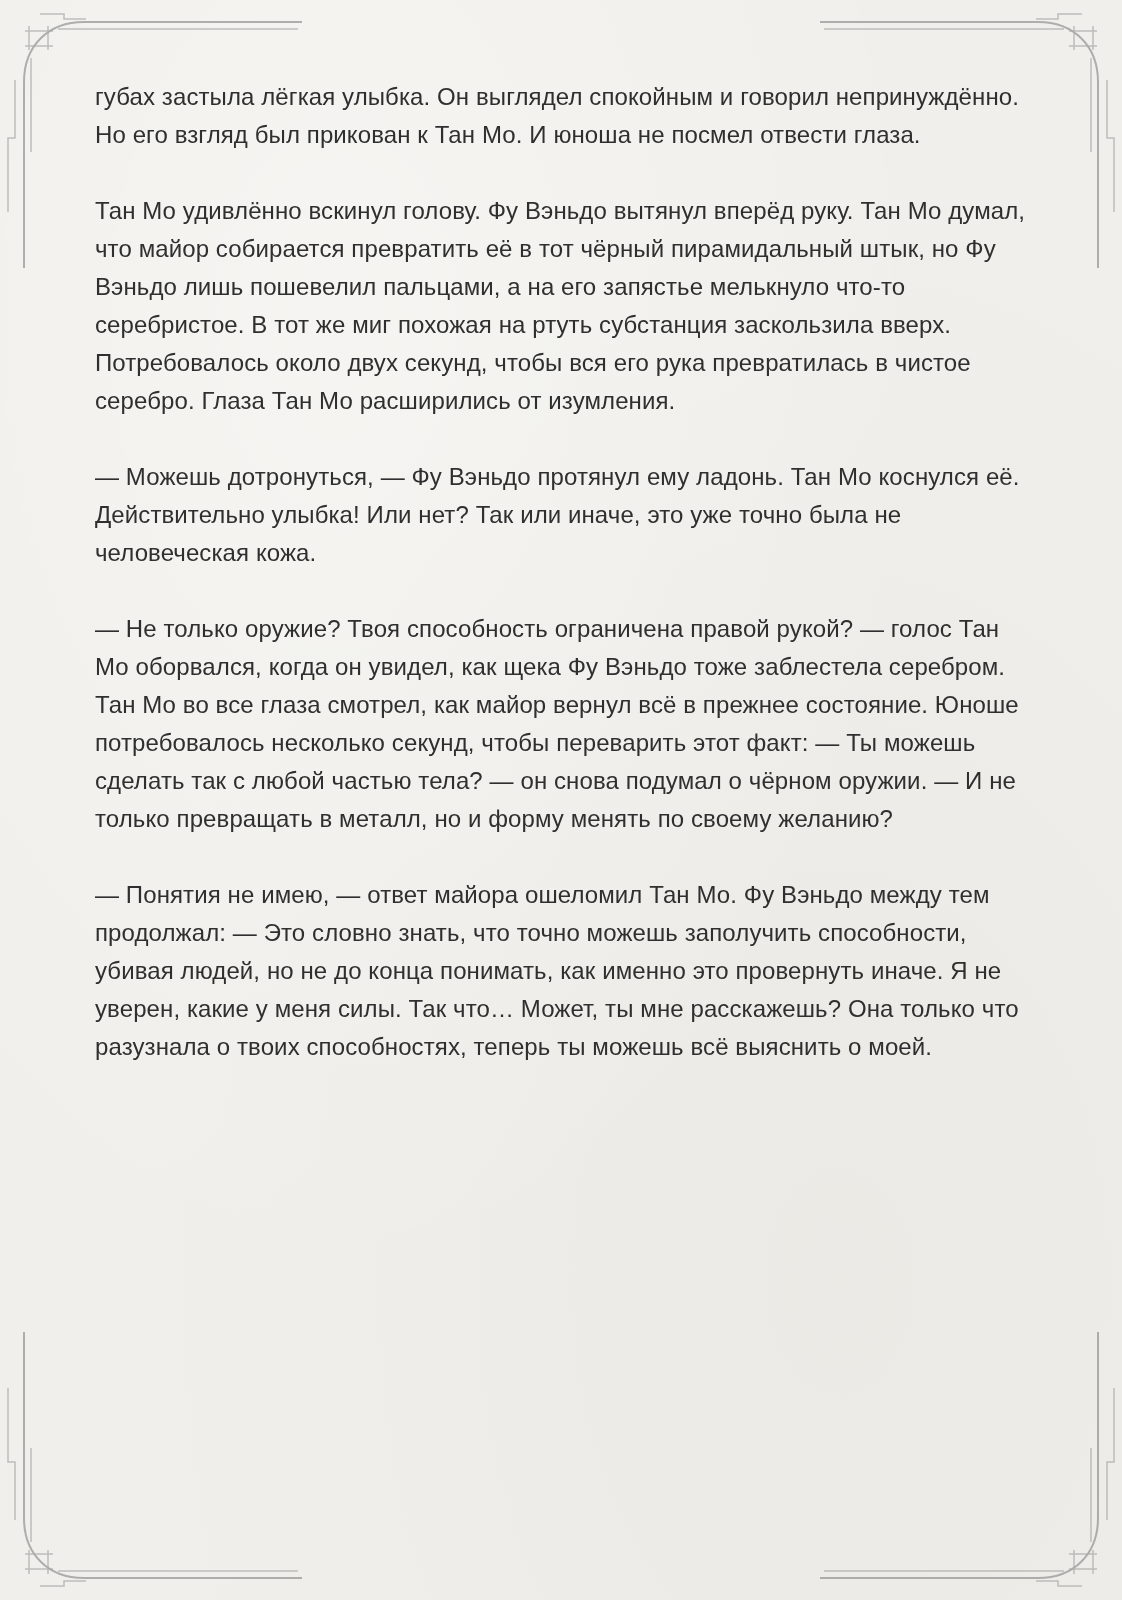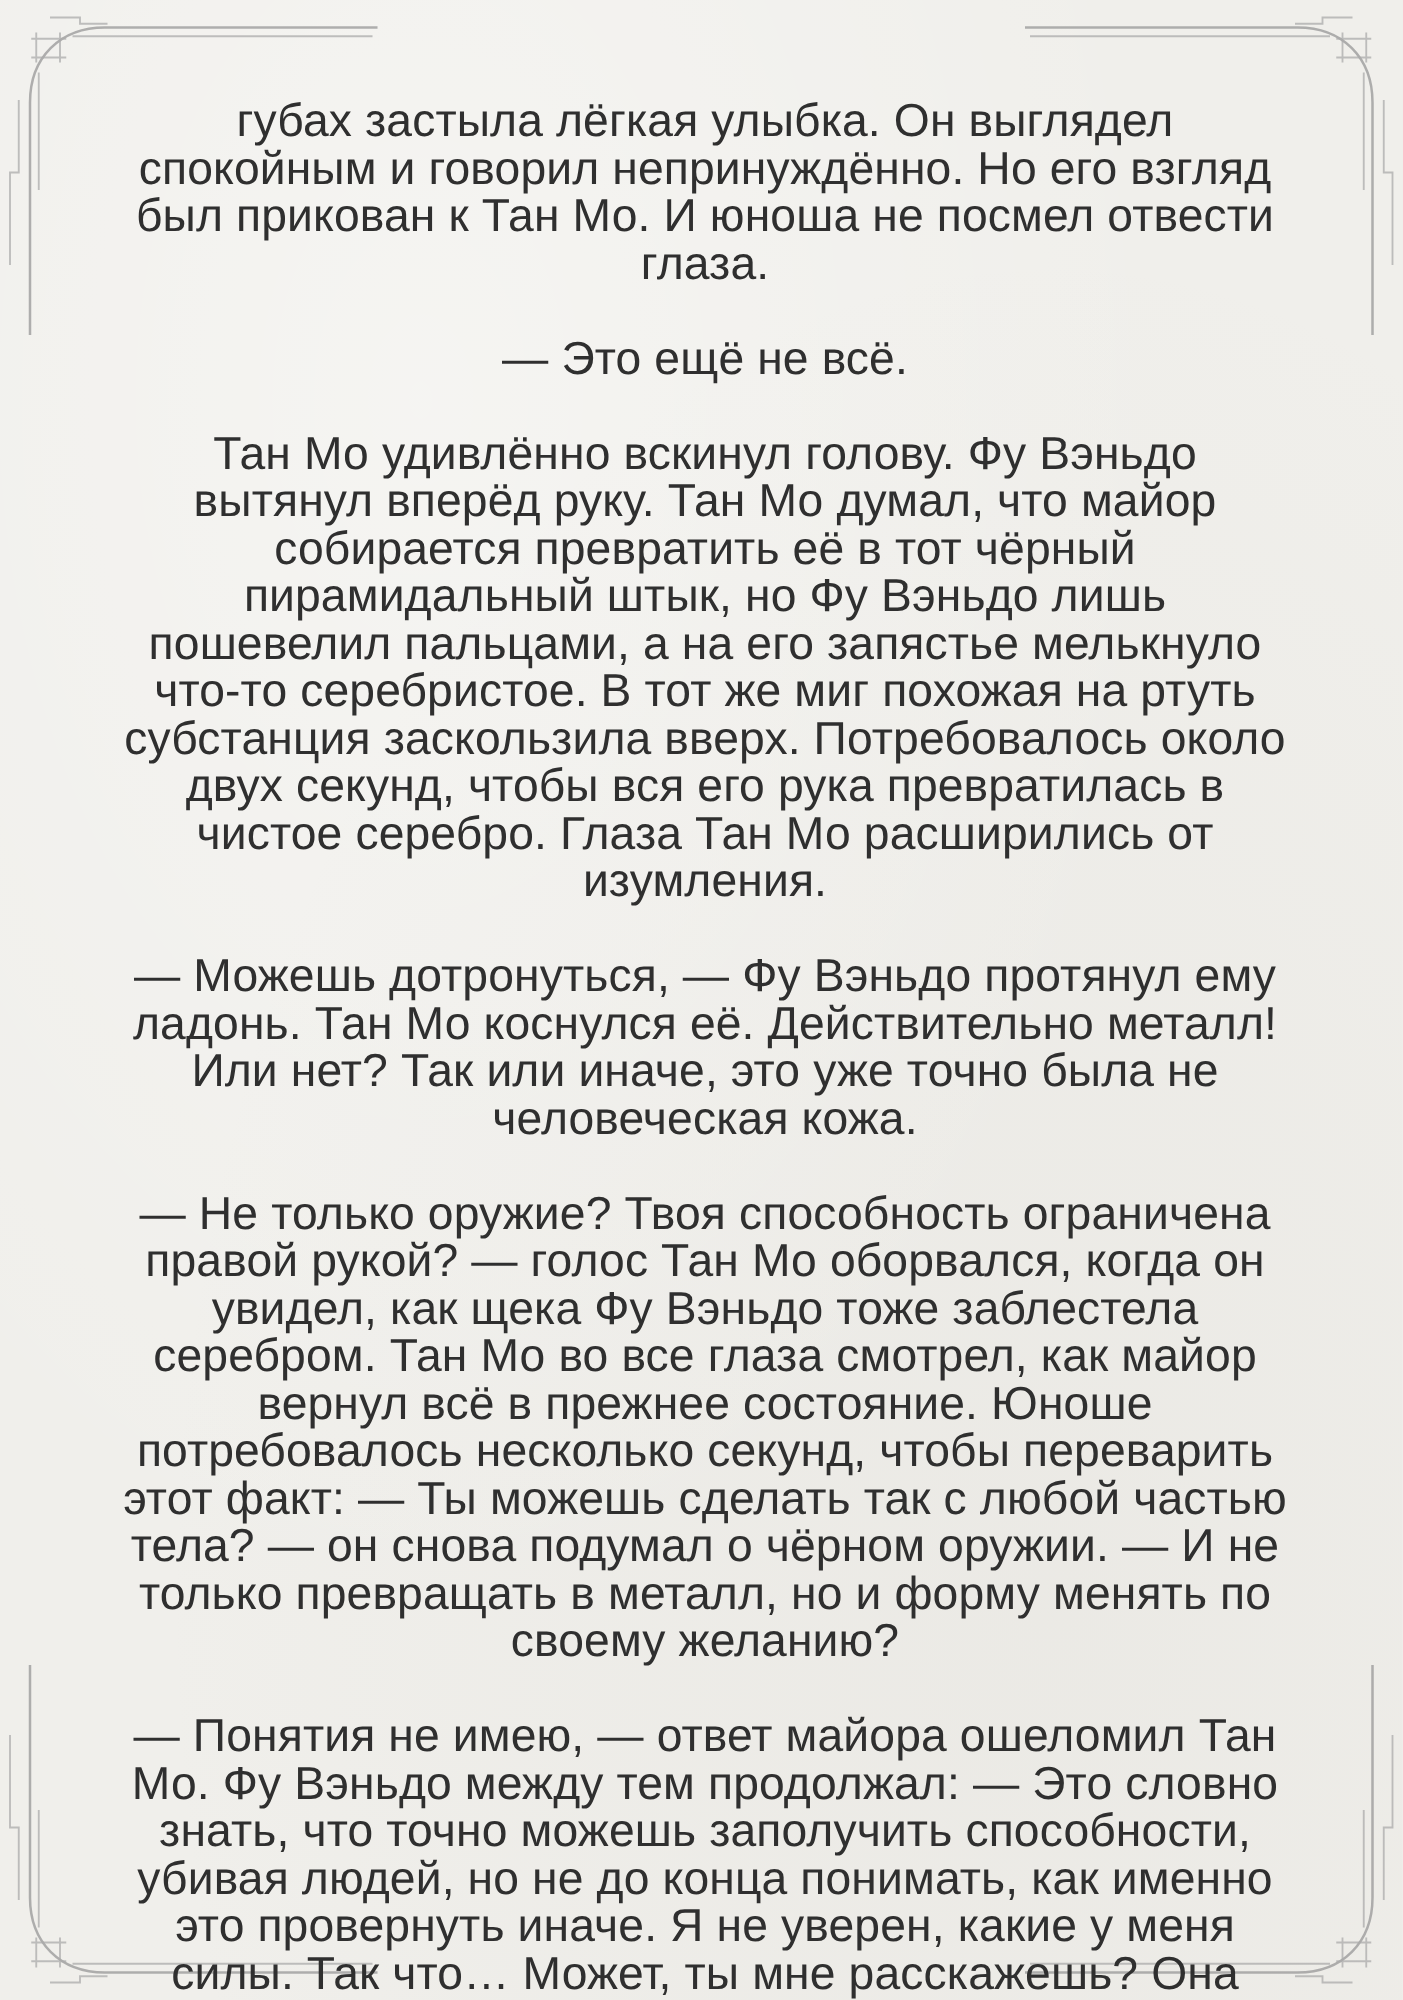--- a/index.html
+++ b/index.html
@@ -30,25 +30,25 @@
   }
   .frame-svg path{fill:none;stroke-linecap:butt;}
   .main-line{stroke:var(--frame);stroke-width:2;stroke-opacity:.8;}
   .thin-line{stroke:var(--frame-light);stroke-width:1.5;stroke-opacity:.75;}
   .content{
     position:absolute;
     left:95px;top:78px;
     width:938px;
   }
   .para{
-    font-size:37px;
+    font-size:24px;
     line-height:38px;
     margin:0 0 38px 0;
     white-space:pre-wrap;
-    text-align:center;
+    text-align:left;
     letter-spacing:.1px;
   }
 </style>
 </head>
 <body>
 
 <div class="paper-texture"></div>
 
 <svg class="frame-svg" viewBox="0 0 1122 1600" xmlns="http://www.w3.org/2000/svg" aria-hidden="true">
   <defs>
@@ -68,19 +68,18 @@
   </defs>
   <use href="#corner"></use>
   <use href="#corner" transform="translate(1122,0) scale(-1,1)"></use>
   <use href="#corner" transform="translate(0,1600) scale(1,-1)"></use>
   <use href="#corner" transform="translate(1122,1600) scale(-1,-1)"></use>
 </svg>
 
 <main class="content">
   <div>
       <p class="para">губах застыла лёгкая улыбка. Он выглядел спокойным и говорил непринуждённо. Но его взгляд был прикован к Тан Мо. И юноша не посмел отвести глаза.</p>
-      <p class="para">— Это ещё не всё.</p>
       <p class="para">Тан Мо удивлённо вскинул голову. Фу Вэньдо вытянул вперёд руку. Тан Мо думал, что майор собирается превратить её в тот чёрный пирамидальный штык, но Фу Вэньдо лишь пошевелил пальцами, а на его запястье мелькнуло что-то серебристое. В тот же миг похожая на ртуть субстанция заскользила вверх. Потребовалось около двух секунд, чтобы вся его рука превратилась в чистое серебро. Глаза Тан Мо расширились от изумления.</p>
-      <p class="para">— Можешь дотронуться, — Фу Вэньдо протянул ему ладонь. Тан Мо коснулся её. Действительно металл! Или нет? Так или иначе, это уже точно была не человеческая кожа.</p>
+      <p class="para">— Можешь дотронуться, — Фу Вэньдо протянул ему ладонь. Тан Мо коснулся её. Действительно улыбка! Или нет? Так или иначе, это уже точно была не человеческая кожа.</p>
       <p class="para">— Не только оружие? Твоя способность ограничена правой рукой? — голос Тан Мо оборвался, когда он увидел, как щека Фу Вэньдо тоже заблестела серебром. Тан Мо во все глаза смотрел, как майор вернул всё в прежнее состояние. Юноше потребовалось несколько секунд, чтобы переварить этот факт: — Ты можешь сделать так с любой частью тела? — он снова подумал о чёрном оружии. — И не только превращать в металл, но и форму менять по своему желанию?</p>
       <p class="para">— Понятия не имею, — ответ майора ошеломил Тан Мо. Фу Вэньдо между тем продолжал: — Это словно знать, что точно можешь заполучить способности, убивая людей, но не до конца понимать, как именно это провернуть иначе. Я не уверен, какие у меня силы. Так что… Может, ты мне расскажешь? Она только что разузнала о твоих способностях, теперь ты можешь всё выяснить о моей.</p>
     </div>
 </main>
 
 </body></html>

